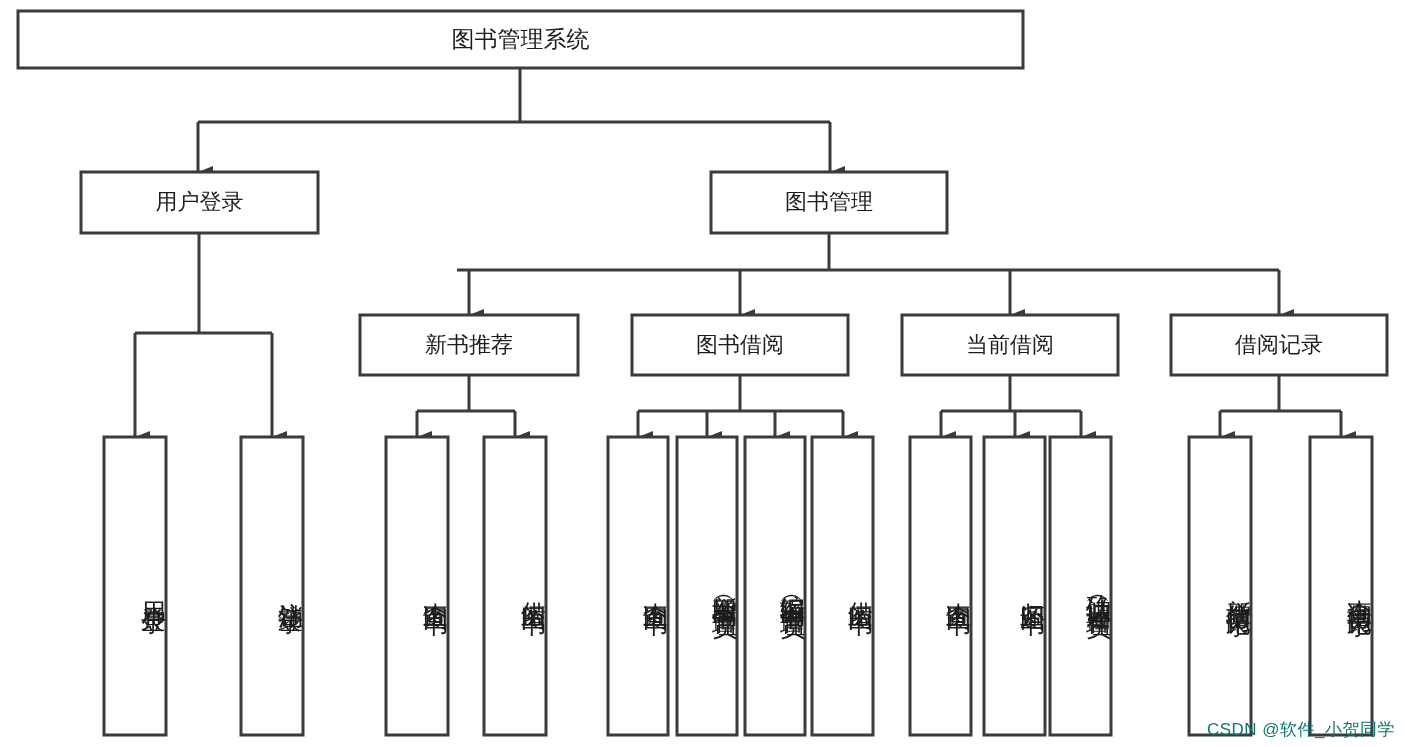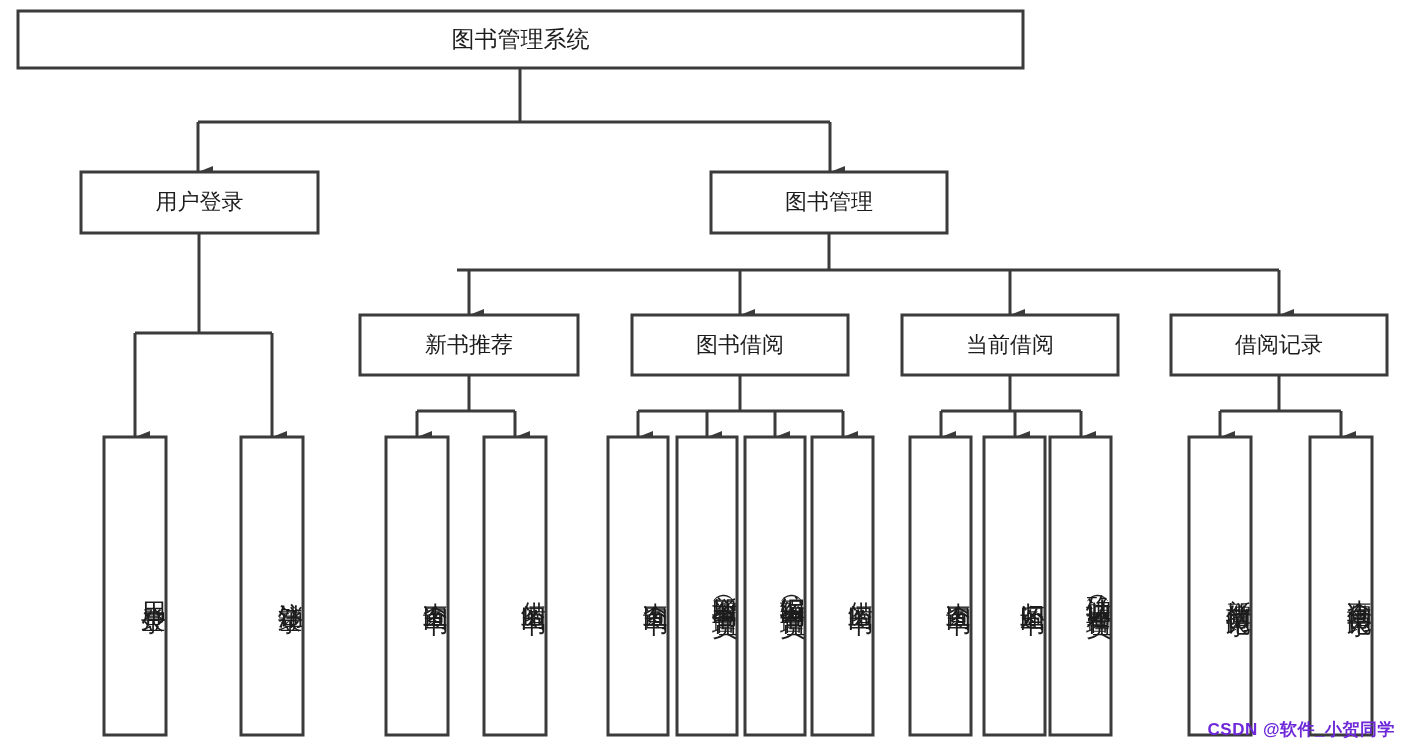--- a/index.html
+++ b/index.html
@@ -67,24 +67,23 @@
     color: #1c1c1c;
     white-space: nowrap;
     pointer-events: none;
   }
   .watermark {
     position: absolute;
     right: 10px;
     bottom: 6px;
     font-family: "Liberation Sans", "DejaVu Sans", sans-serif;
     font-size: 17px;
-    color: #6d28d9;
+    color: #0f766e;
     letter-spacing: 0.5px;
     user-select: none;
-    font-weight: bold;
   }
 </style>
 </head>
 <body>
 
 <div id="diagram-root">
   <svg class="flowchart" viewBox="0 0 1405 747">
     <defs>
       <marker id="arrowdown" markerWidth="14" markerHeight="16" refX="7" refY="15" orient="auto" markerUnits="userSpaceOnUse">
         <path d="M1,0 L13,0 L7,15 Z" class="arrow-head"></path>

